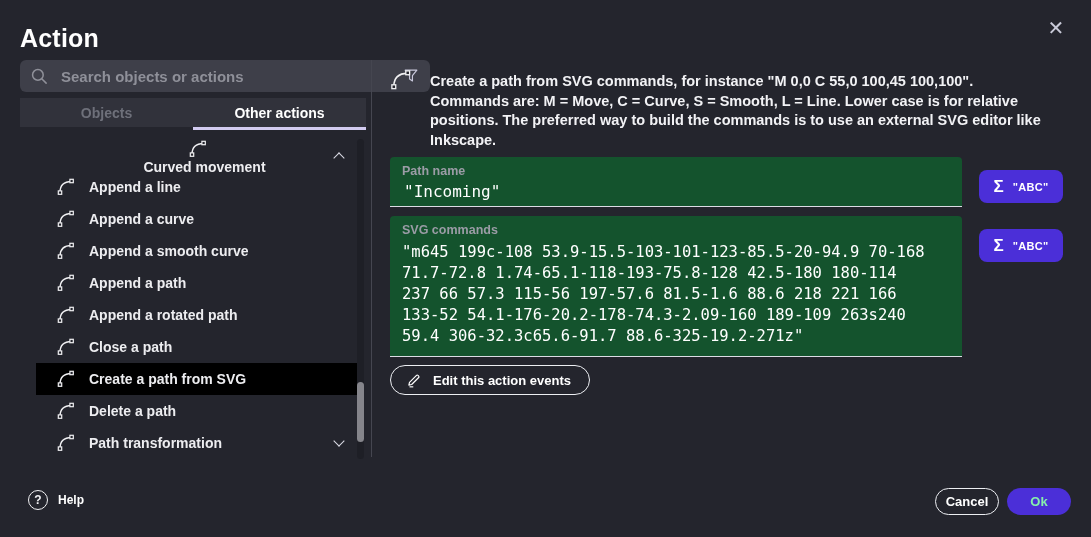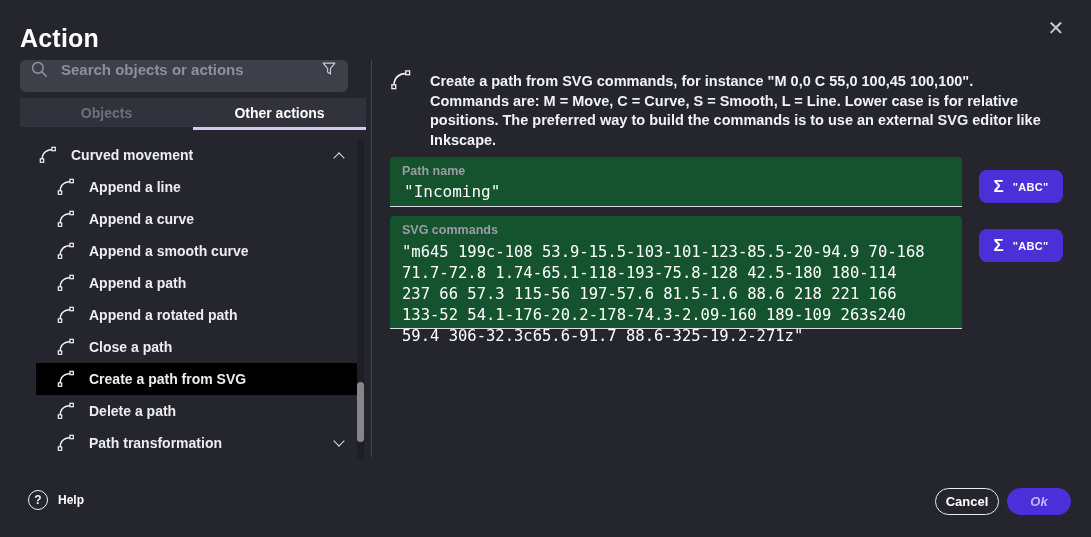--- a/index.html
+++ b/index.html
@@ -7,54 +7,54 @@
   .dialog {
     position:relative; width:1091px; height:537px;
     background:#24252d; overflow:hidden;
     font-family:"Liberation Sans", sans-serif; color:#f1f1f4;
   }
   
   .title { position:absolute; left:20px; top:24px; font-size:25px; font-weight:800; color:#ffffff; letter-spacing:.2px; }
   .close { position:absolute; left:1040px; top:12px; width:32px; height:32px; display:flex; align-items:center; justify-content:center;
            font-size:20px; color:#c9cad8; cursor:pointer; }
   
-  .searchbox { position:absolute; left:20px; top:60px; width:328px; height:32px; background:#3e3f49; border-radius:6px;
-               display:flex; align-items:flex-start; padding:0 10px; }
+  .searchbox { position:absolute; left:20px; top:60px; width:410px; height:32px; background:#3e3f49; border-radius:6px;
+               display:flex; align-items:center; padding:0 10px; }
   .searchbox svg { flex:0 0 auto; }
   .searchbox input { flex:1; background:transparent; border:none; outline:none; margin-left:10px;
                      font-family:"Liberation Sans",sans-serif; font-size:15px; font-weight:600; color:#e8e8ee; }
   .searchbox input::placeholder { color:#8f9099; opacity:1; }
   .tabs { position:absolute; left:20px; top:98px; width:346px; height:29px; display:flex; }
   .tab { flex:1; position:relative; display:flex; align-items:center; justify-content:center;
          background:#31323b; font-size:14px; font-weight:700; color:#6e707a; cursor:pointer; }
   .tab.active { color:#ffffff; }
   .tab.active::after { content:""; position:absolute; left:0; right:0; bottom:-3px; height:3px; background:var(--tab-underline,#d2cbf0); }
   .list { position:absolute; left:36px; top:139px; width:322px; }
   .row { position:relative; height:32px; display:flex; align-items:center; cursor:pointer; }
-  .row.top { padding-left:2px; }
+  .row.top { padding-left:2px;flex-direction:column; }
   .row.sub { padding-left:20px; }
   .row.selected { background:#46474f; }
   .row .curve-ic { width:20px; height:20px; flex:0 0 auto; }
   .row-label { margin-left:13px; font-size:14px; font-weight:700; color:#ededf0; white-space:nowrap; }
   .chev { position:absolute; right:14px; top:12px; width:10px; height:10px; }
   .chev::before { content:""; position:absolute; left:1px; width:7px; height:7px;
                   border-left:1.7px solid #dcdce6; border-bottom:1.7px solid #dcdce6; }
   .chev-up::before { transform:rotate(135deg); top:3px; }
   .chev-down::before { transform:rotate(-45deg); top:-2px; }
   .scroll-track { position:absolute; left:357px; top:139px; width:7px; height:320px; background:#1e1f26; border-radius:4px; }
   .scroll-thumb { position:absolute; left:0; top:243px; width:7px; height:60px; background:#85858b; border-radius:4px; }
   .divider { position:absolute; left:371px; top:60px; width:1px; height:397px; background:#454650; }
   
   .desc-icon { position:absolute; left:389px; top:68px; width:24px; height:24px; }
   .desc-text { position:absolute; left:430px; top:72px; width:614px; font-size:14.5px; line-height:19.5px;
                font-weight:600; color:#f2f2f5; }
   .field { position:absolute; left:390px; width:572px; background:#14532d; border-radius:4px 4px 0 0;
            border-bottom:1px solid #dcdce4; }
   .field-1 { top:157px; height:50px; }
-  .field-2 { top:216px; height:113px; }
+  .field-2 { top:216px; height:141px; }
   .field-label { position:absolute; left:12px; top:7px; font-size:12.5px; font-weight:600; color:#9b9ca6; }
   .field-value input { position:absolute; left:12px; top:24px; width:540px; background:transparent; border:none; outline:none;
                  font-family:"DejaVu Sans Mono", monospace; font-size:16px; color:#ffffff; }
   .field-multiline { position:absolute; left:12px; top:26px; width:548px; white-space:pre;
                  font-family:"DejaVu Sans Mono", monospace; font-size:15.5px; line-height:21px; color:#ffffff; }
   .expr-btn { position:absolute; left:979px; width:84px; height:33px; background:var(--accent,#4b2fd8); border:none;
               border-radius:8px; display:flex; align-items:center; justify-content:center; gap:9px; cursor:pointer; color:#fff; }
   .expr-btn-1 { top:170px; } .expr-btn-2 { top:229px; }
   .expr-sigma { font-size:17px; font-weight:800; }
   .expr-abc { font-size:11px; font-weight:800; letter-spacing:.3px; }
@@ -62,21 +62,21 @@
               border:1.5px solid #eceef2; border-radius:15px; display:flex; align-items:center; gap:10px;
               color:#ffffff; font-family:"Liberation Sans",sans-serif; font-size:13px; font-weight:700; cursor:pointer; }
   
   .help { position:absolute; left:28px; top:490px; display:flex; align-items:center; gap:10px; cursor:pointer; }
   .help-circle { width:20px; height:20px; border:1.6px solid #f2f2f4; border-radius:50%;
                  display:flex; align-items:center; justify-content:center; font-size:12px; font-weight:700; color:#f2f2f4; }
   .help-label { font-size:12px; font-weight:800; color:#ffffff; }
   .btn { position:absolute; top:488px; height:27px; border-radius:14px; font-family:"Liberation Sans",sans-serif;
          font-size:13px; font-weight:700; cursor:pointer; display:flex; align-items:center; justify-content:center; }
   .btn-cancel { left:935px; width:64px; background:transparent; border:1.5px solid #eceef2; color:#ffffff; }
-  .btn-ok { left:1007px; width:64px; background:var(--accent,#4b2fd8); border:none; color:#c4b5fd;font-style:italic; }
+  .btn-ok { left:1007px; width:64px; background:var(--accent,#4b2fd8); border:none; color:#86efac; }
 </style>
 </head>
 <body>
 
 <div class="dialog">
 
   <div class="title">Action</div>
   <div class="close">✕</div>
 
   <div class="searchbox">
@@ -236,20 +236,27 @@
 71.7-72.8 1.74-65.1-118-193-75.8-128 42.5-180 180-114
 237 66 57.3 115-56 197-57.6 81.5-1.6 88.6 218 221 166
 133-52 54.1-176-20.2-178-74.3-2.09-160 189-109 263s240
 59.4 306-32.3c65.6-91.7 88.6-325-19.2-271z"</div>
   </div>
   <button class="expr-btn expr-btn-2">
     <span class="expr-sigma">Σ</span>
     <span class="expr-abc">"ABC"</span>
   </button>
 
+  <button class="edit-btn">
+    <svg viewBox="0 0 20 20" width="18" height="18">
+      <path d="M5 12.6 L12.8 4.8 Q13.6 4 14.4 4.8 L15.2 5.6 Q16 6.4 15.2 7.2 L7.4 15 L4.3 15.7 Z" fill="none" stroke="#ffffff" stroke-width="1.3" stroke-linejoin="round"></path>
+      <line x1="5" y1="17.6" x2="9.2" y2="17.6" stroke="#ffffff" stroke-width="1.3"></line>
+    </svg>
+    <span>Edit this action events</span>
+  </button>
 
   <div class="help">
     <span class="help-circle">?</span>
     <span class="help-label">Help</span>
   </div>
   <button class="btn btn-cancel">Cancel</button>
   <button class="btn btn-ok">Ok</button>
 
 </div>
 

